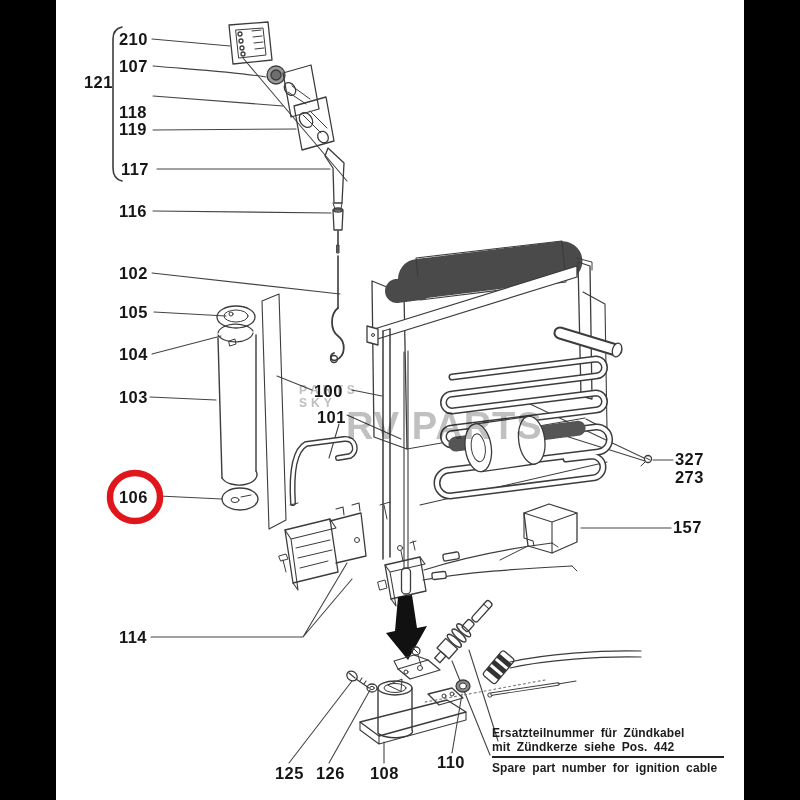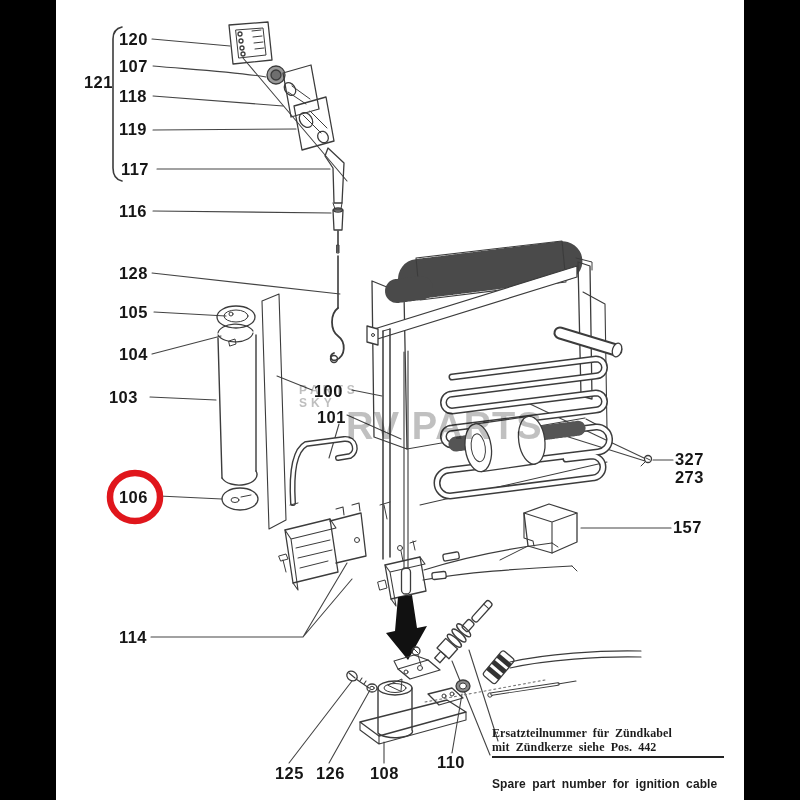--- a/index.html
+++ b/index.html
@@ -11,21 +11,21 @@
   svg.art{position:absolute;left:0;top:0;width:800px;height:800px;}
   .part-label{position:absolute;font-weight:bold;font-size:16.5px;color:#161616;
               letter-spacing:.4px;line-height:1;white-space:nowrap;}
   .watermark-small{position:absolute;left:299px;top:384px;font-weight:bold;font-size:12px;
               line-height:1.05;letter-spacing:4px;color:rgba(155,155,155,.65);
               mix-blend-mode:multiply;}
   .watermark-main{position:absolute;left:346px;top:373px;font-weight:bold;font-size:38px;
               letter-spacing:1px;color:rgba(140,140,140,.55);mix-blend-mode:multiply;white-space:nowrap;margin-top:32px;}
   .note{position:absolute;left:492px;top:726px;width:232px;font-weight:bold;
         font-size:12px;line-height:1.17;color:#1c1c1c;word-spacing:3px;letter-spacing:.1px;}
-  .note-de{border-bottom:2px solid #222;padding-bottom:2px;margin-bottom:19px;font-family:Liberation Serif, serif;}
+  .note-de{border-bottom:2px solid #222;padding-bottom:2px;margin-bottom:3px;}
   .nl{white-space:nowrap;}
 </style>
 </head>
 <body>
 
 <div id="stage">
 
   <div id="band-left" class="band"></div>
   <div id="band-right" class="band"></div>
 
@@ -256,30 +256,30 @@
     <ellipse cx="135" cy="497" rx="25" ry="24" stroke="#e0161c" stroke-width="6.5"></ellipse>
   </svg>
 
   <div class="watermark-small">
     <div>PARTS</div>
       <div>SKY</div>
   </div>
   <div class="watermark-main">RV PARTS</div>
 
   <div class="part-label" style="left:84px;top:74px">121</div>
-  <div class="part-label" style="left:119px;top:31px">120</div>
+  <div class="part-label" style="left:119px;top:31px">210</div>
   <div class="part-label" style="left:119px;top:58px">107</div>
-  <div class="part-label" style="left:119px;top:88px">118</div>
+  <div class="part-label" style="left:119px;top:104px">118</div>
   <div class="part-label" style="left:119px;top:121px">119</div>
   <div class="part-label" style="left:121px;top:161px">117</div>
   <div class="part-label" style="left:119px;top:203px">116</div>
-  <div class="part-label" style="left:119px;top:265px">128</div>
+  <div class="part-label" style="left:119px;top:265px">102</div>
   <div class="part-label" style="left:119px;top:304px">105</div>
   <div class="part-label" style="left:119px;top:346px">104</div>
-  <div class="part-label" style="left:109px;top:389px">103</div>
+  <div class="part-label" style="left:119px;top:389px">103</div>
   <div class="part-label" style="left:119px;top:489px">106</div>
   <div class="part-label" style="left:314px;top:383px">100</div>
   <div class="part-label" style="left:317px;top:409px">101</div>
   <div class="part-label" style="left:119px;top:629px">114</div>
   <div class="part-label" style="left:675px;top:451px">327</div>
   <div class="part-label" style="left:675px;top:469px">273</div>
   <div class="part-label" style="left:673px;top:519px">157</div>
   <div class="part-label" style="left:275px;top:765px">125</div>
   <div class="part-label" style="left:316px;top:765px">126</div>
   <div class="part-label" style="left:370px;top:765px">108</div>

